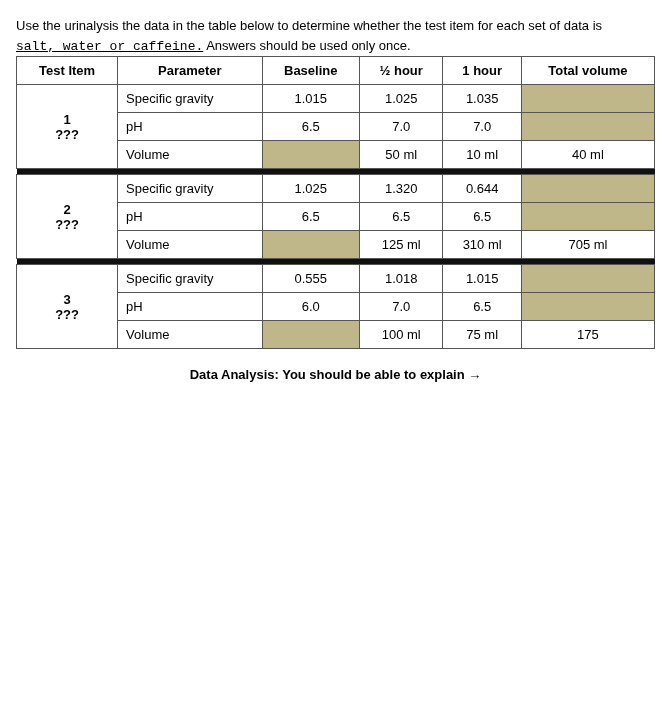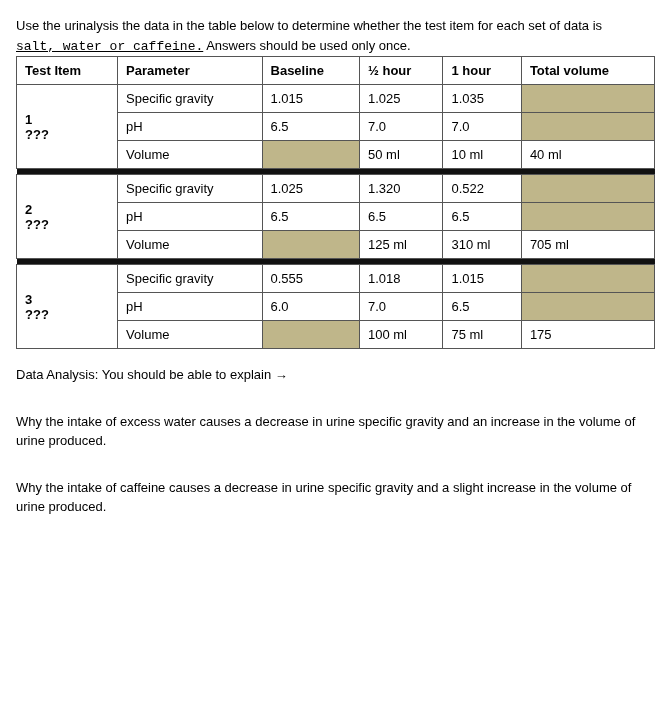--- a/index.html
+++ b/index.html
@@ -17,21 +17,21 @@
     .intro u { text-decoration: underline; font-family: Liberation Mono, monospace; }
 
     table {
       border-collapse: collapse;
       width: 100%;
       margin-bottom: 16px;
     }
     th, td {
       border: 1px solid #555;
       padding: 6px 8px;
-      text-align: left;
+      text-align: center;
       vertical-align: middle;
     }
     th {
       background: #fff;
       font-weight: bold;
     }
     .tan { background: #bfb68a; }
     .separator-row td {
       background: #111;
       height: 6px;
@@ -44,22 +44,23 @@
     }
     .data-analysis {
       margin-top: 10px;
       margin-bottom: 10px;
     }
     .data-analysis p {
       margin-bottom: 12px;
       line-height: 1.5;
     }
     .analysis-header {
-      font-weight: normal;
+      font-weight: bold;
       margin-bottom: 14px;
+      text-align: center;
     }
   </style>
 </head>
 <body>
 
 <div class="intro">
   <span>Use the urinalysis the data in the table below to determine whether the test item for each set of data is</span><br>
   <u>salt, water or caffeine.</u><span>  Answers should be used only once.</span>
 </div>
 
@@ -98,21 +99,21 @@
         <td>40 ml</td>
       </tr>
       <tr class="separator-row">
         <td colspan="6"></td>
       </tr>
       <tr>
         <td rowspan="3" class="test-item-cell">2<br>???</td>
         <td style="text-align: left;">Specific gravity</td>
         <td>1.025</td>
         <td>1.320</td>
-        <td>0.522</td>
+        <td>0.644</td>
         <td class="tan"></td>
       </tr>
       <tr>
         <td style="text-align: left;">pH</td>
         <td>6.5</td>
         <td>6.5</td>
         <td>6.5</td>
         <td class="tan"></td>
       </tr>
       <tr>
@@ -146,16 +147,14 @@
         <td>100 ml</td>
         <td>75 ml</td>
         <td>175</td>
       </tr>
     </tbody>
 </table>
 
 <div class="data-analysis">
   <p class="analysis-header">Data Analysis:  You should be able to explain →</p>
   <br>
-  <p>Why the intake of excess water causes a decrease in urine specific gravity and an increase in the volume of urine produced.</p>
   <br>
-  <p>Why the intake of caffeine causes a decrease in urine specific gravity and a slight increase in the volume of urine produced.</p>
 </div>
 
 </body></html>

